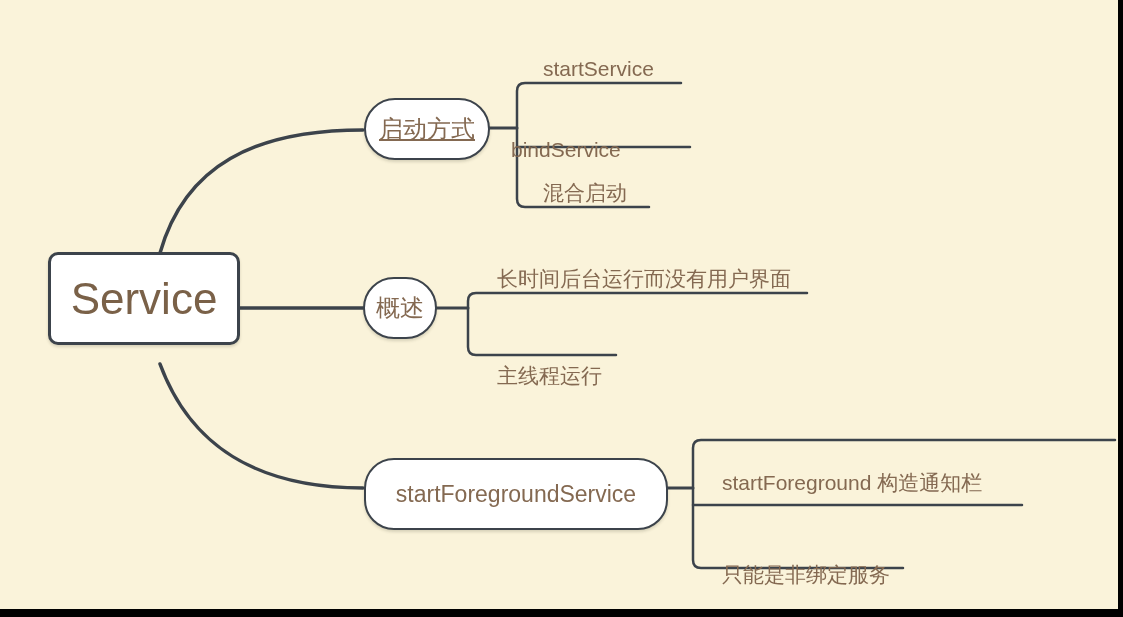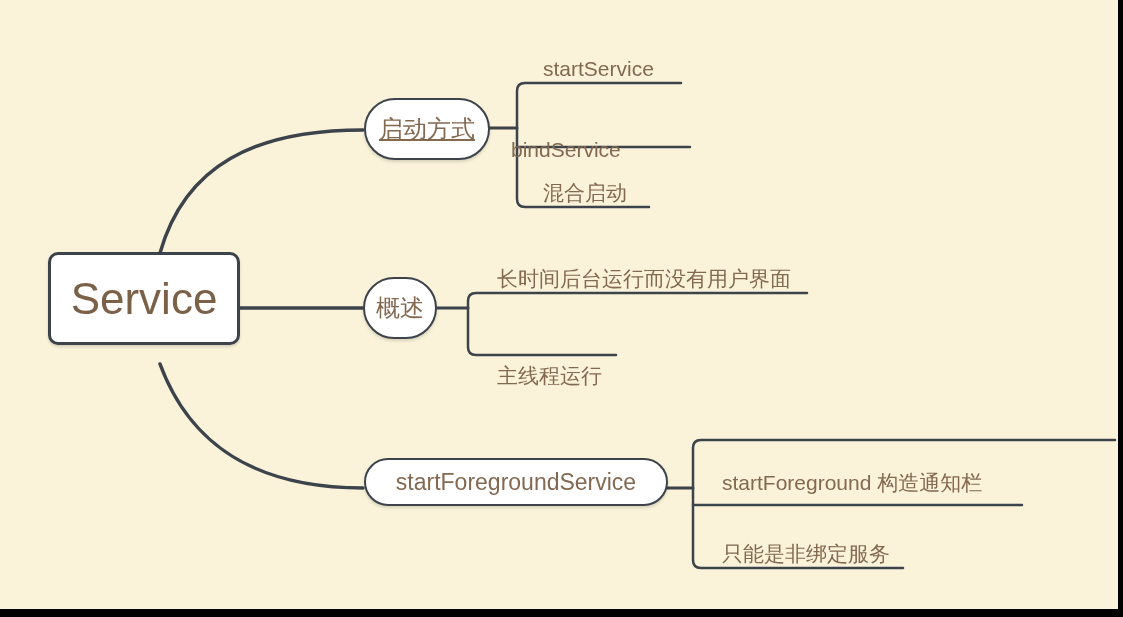--- a/index.html
+++ b/index.html
@@ -29,21 +29,21 @@
     color:#846951;
     cursor:default;
   }
   .root-node{
     left:48px;top:252px;width:192px;height:93px;
     border-radius:10px;border-width:3px;
     font-size:44px;color:#7A6148;
   }
   .branch-launch{left:364px;top:98px;width:126px;height:62px;border-radius:31px;font-size:24px;text-decoration:underline;}
   .branch-overview{left:363px;top:277px;width:74px;height:62px;border-radius:31px;font-size:24px;}
-  .branch-foreground{left:364px;top:458px;width:304px;height:48px;border-radius:30px;font-size:23px;}
+  .branch-foreground{left:364px;top:458px;width:304px;height:72px;border-radius:30px;font-size:23px;}
   .leaf{
     position:absolute;z-index:10;
     font-size:21px;color:#846951;white-space:nowrap;line-height:1.2;
   }
 </style>
 </head>
 <body>
 
 <div id="canvas">
 
@@ -82,18 +82,18 @@
   </div>
 
   <div class="leaf" style="left:543px;top:56px;">startService</div>
   <div class="leaf" style="left:511px;top:120px;margin-top:17px;">bindService</div>
   <div class="leaf" style="left:543px;top:180px;">混合启动</div>
 
   <div class="leaf" style="left:497px;top:266px;text-align:center;">长时间后台运行而没有用户界面</div>
   <div class="leaf" style="left:497px;top:328px;margin-top:35px;">主线程运行</div>
 
   <div class="leaf" style="left:722px;top:470px;">startForeground 构造通知栏</div>
-  <div class="leaf" style="left:722px;top:541px;text-align:center;">只能是非绑定服务</div>
+  <div class="leaf" style="left:722px;top:562px;text-align:center;">只能是非绑定服务</div>
 
   <div class="frame-right"></div>
   <div class="frame-bottom"></div>
 
 </div>
 
 </body></html>

